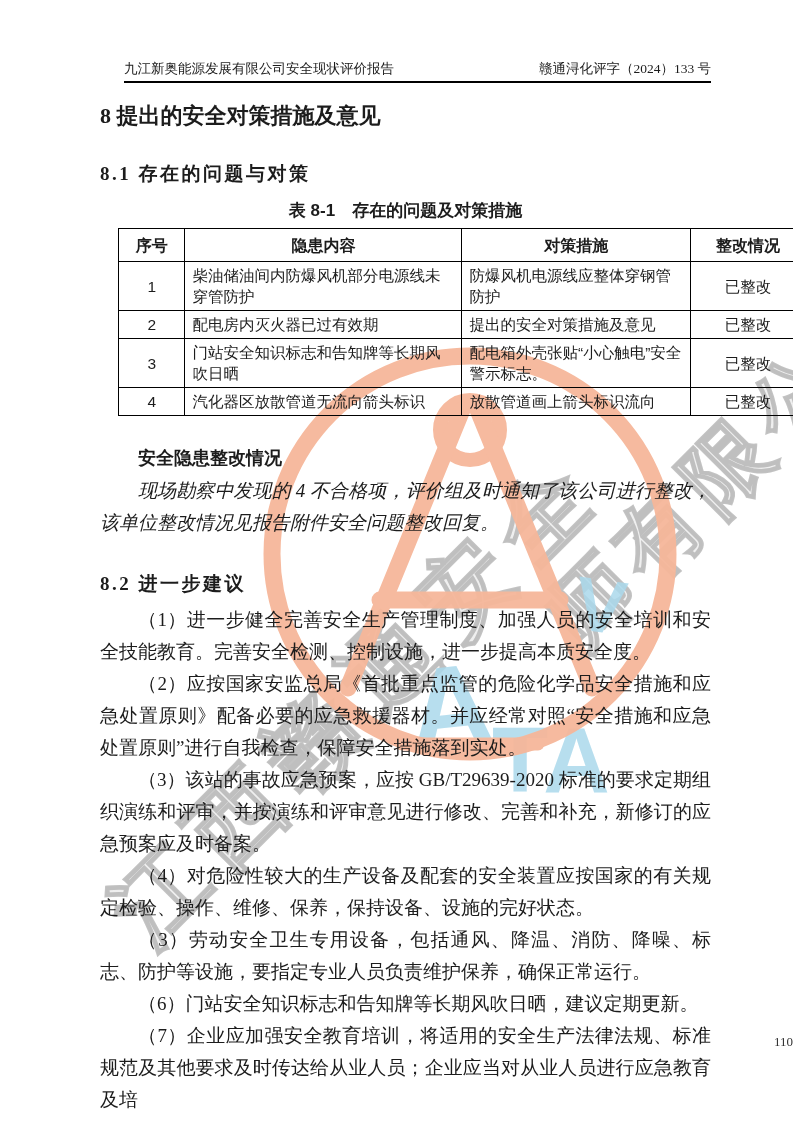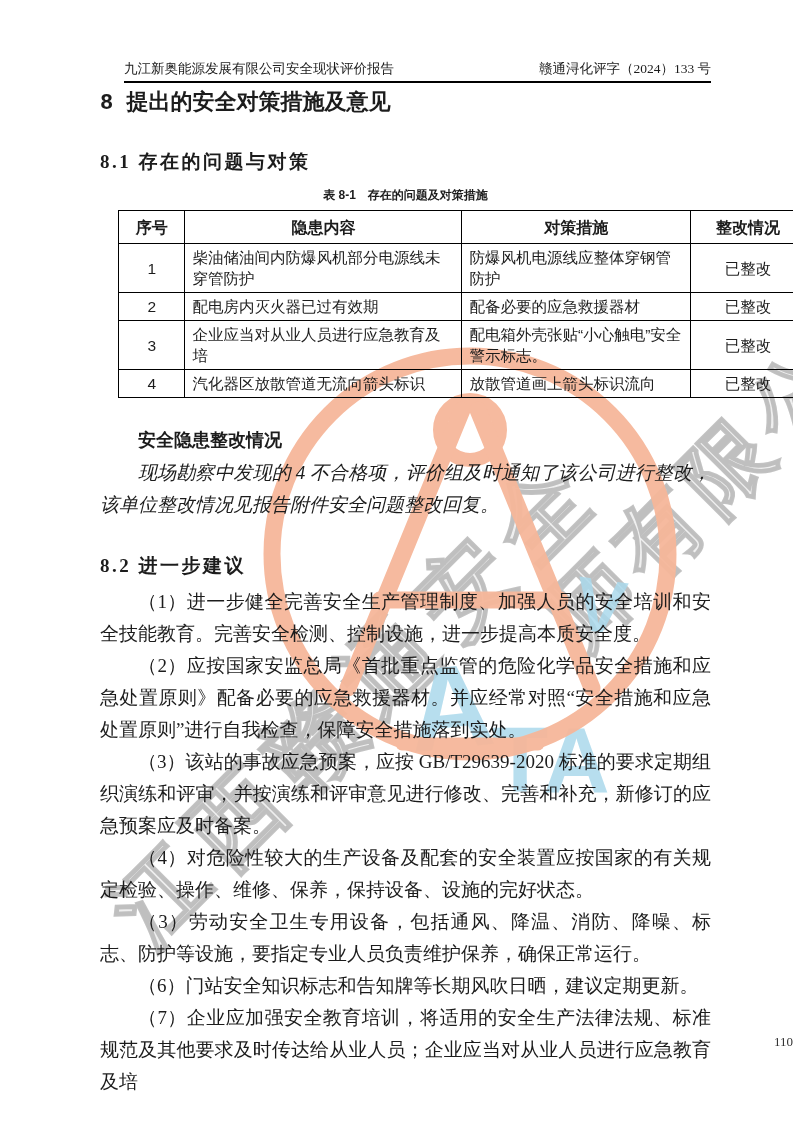--- a/index.html
+++ b/index.html
@@ -37,31 +37,31 @@
   .wm-blue-a{left:408px;top:648px;font-size:118px;transform:rotate(-6deg);}
   .wm-blue-ta{left:492px;top:714px;font-size:92px;letter-spacing:2px;}
   
   .content{position:absolute;left:100px;top:60px;width:611px;z-index:1;}
   .hdr{
     display:flex;justify-content:space-between;align-items:flex-end;
     font-size:13.5px;line-height:18px;
     border-bottom:2px solid #000;padding-bottom:3px;margin-left:24px;
   }
   .title-h1{
-    font-family:Liberation Mono, monospace;
+    font-family:Liberation Serif, serif;
     font-weight:bold;font-size:22px;line-height:26px;
-    margin-top:8px;
+    margin-top:20px;
   }
   .title-h2{
     font-weight:bold;font-size:19px;line-height:24px;
     letter-spacing:2.5px;margin-top:33px;
   }
   .tbl-caption{
     font-family:"Liberation Sans","DejaVu Sans",sans-serif;
-    font-weight:bold;font-size:12px;text-align:center;margin-top:13px;
+    font-weight:bold;font-size:17px;text-align:center;margin-top:13px;
   }
   table.hazard{
     border-collapse:collapse;margin:6px 0 0 18px;width:688px;
     font-family:"Liberation Sans","DejaVu Sans",sans-serif;
     font-size:15.5px;line-height:21px;
   }
   table.hazard th,table.hazard td{
     border:1.6px solid #000;padding:3px 7px;vertical-align:middle;
     background:transparent;
   }
@@ -131,26 +131,26 @@
       <tbody>
           <tr>
             <td class="c">1</td>
             <td>柴油储油间内防爆风机部分电源线未穿管防护</td>
             <td>防爆风机电源线应整体穿钢管防护</td>
             <td class="c">已整改</td>
           </tr>
           <tr>
             <td class="c">2</td>
             <td>配电房内灭火器已过有效期</td>
-            <td>配备必要的应急救援器材</td>
+            <td>提出的安全对策措施及意见</td>
             <td class="c">已整改</td>
           </tr>
           <tr>
             <td class="c">3</td>
-            <td>企业应当对从业人员进行应急教育及培</td>
+            <td>门站安全知识标志和告知牌等长期风吹日晒</td>
             <td>配电箱外壳张贴“小心触电”安全警示标志。</td>
             <td class="c">已整改</td>
           </tr>
           <tr>
             <td class="c">4</td>
             <td>汽化器区放散管道无流向箭头标识</td>
             <td>放散管道画上箭头标识流向</td>
             <td class="c">已整改</td>
           </tr>
         </tbody>

